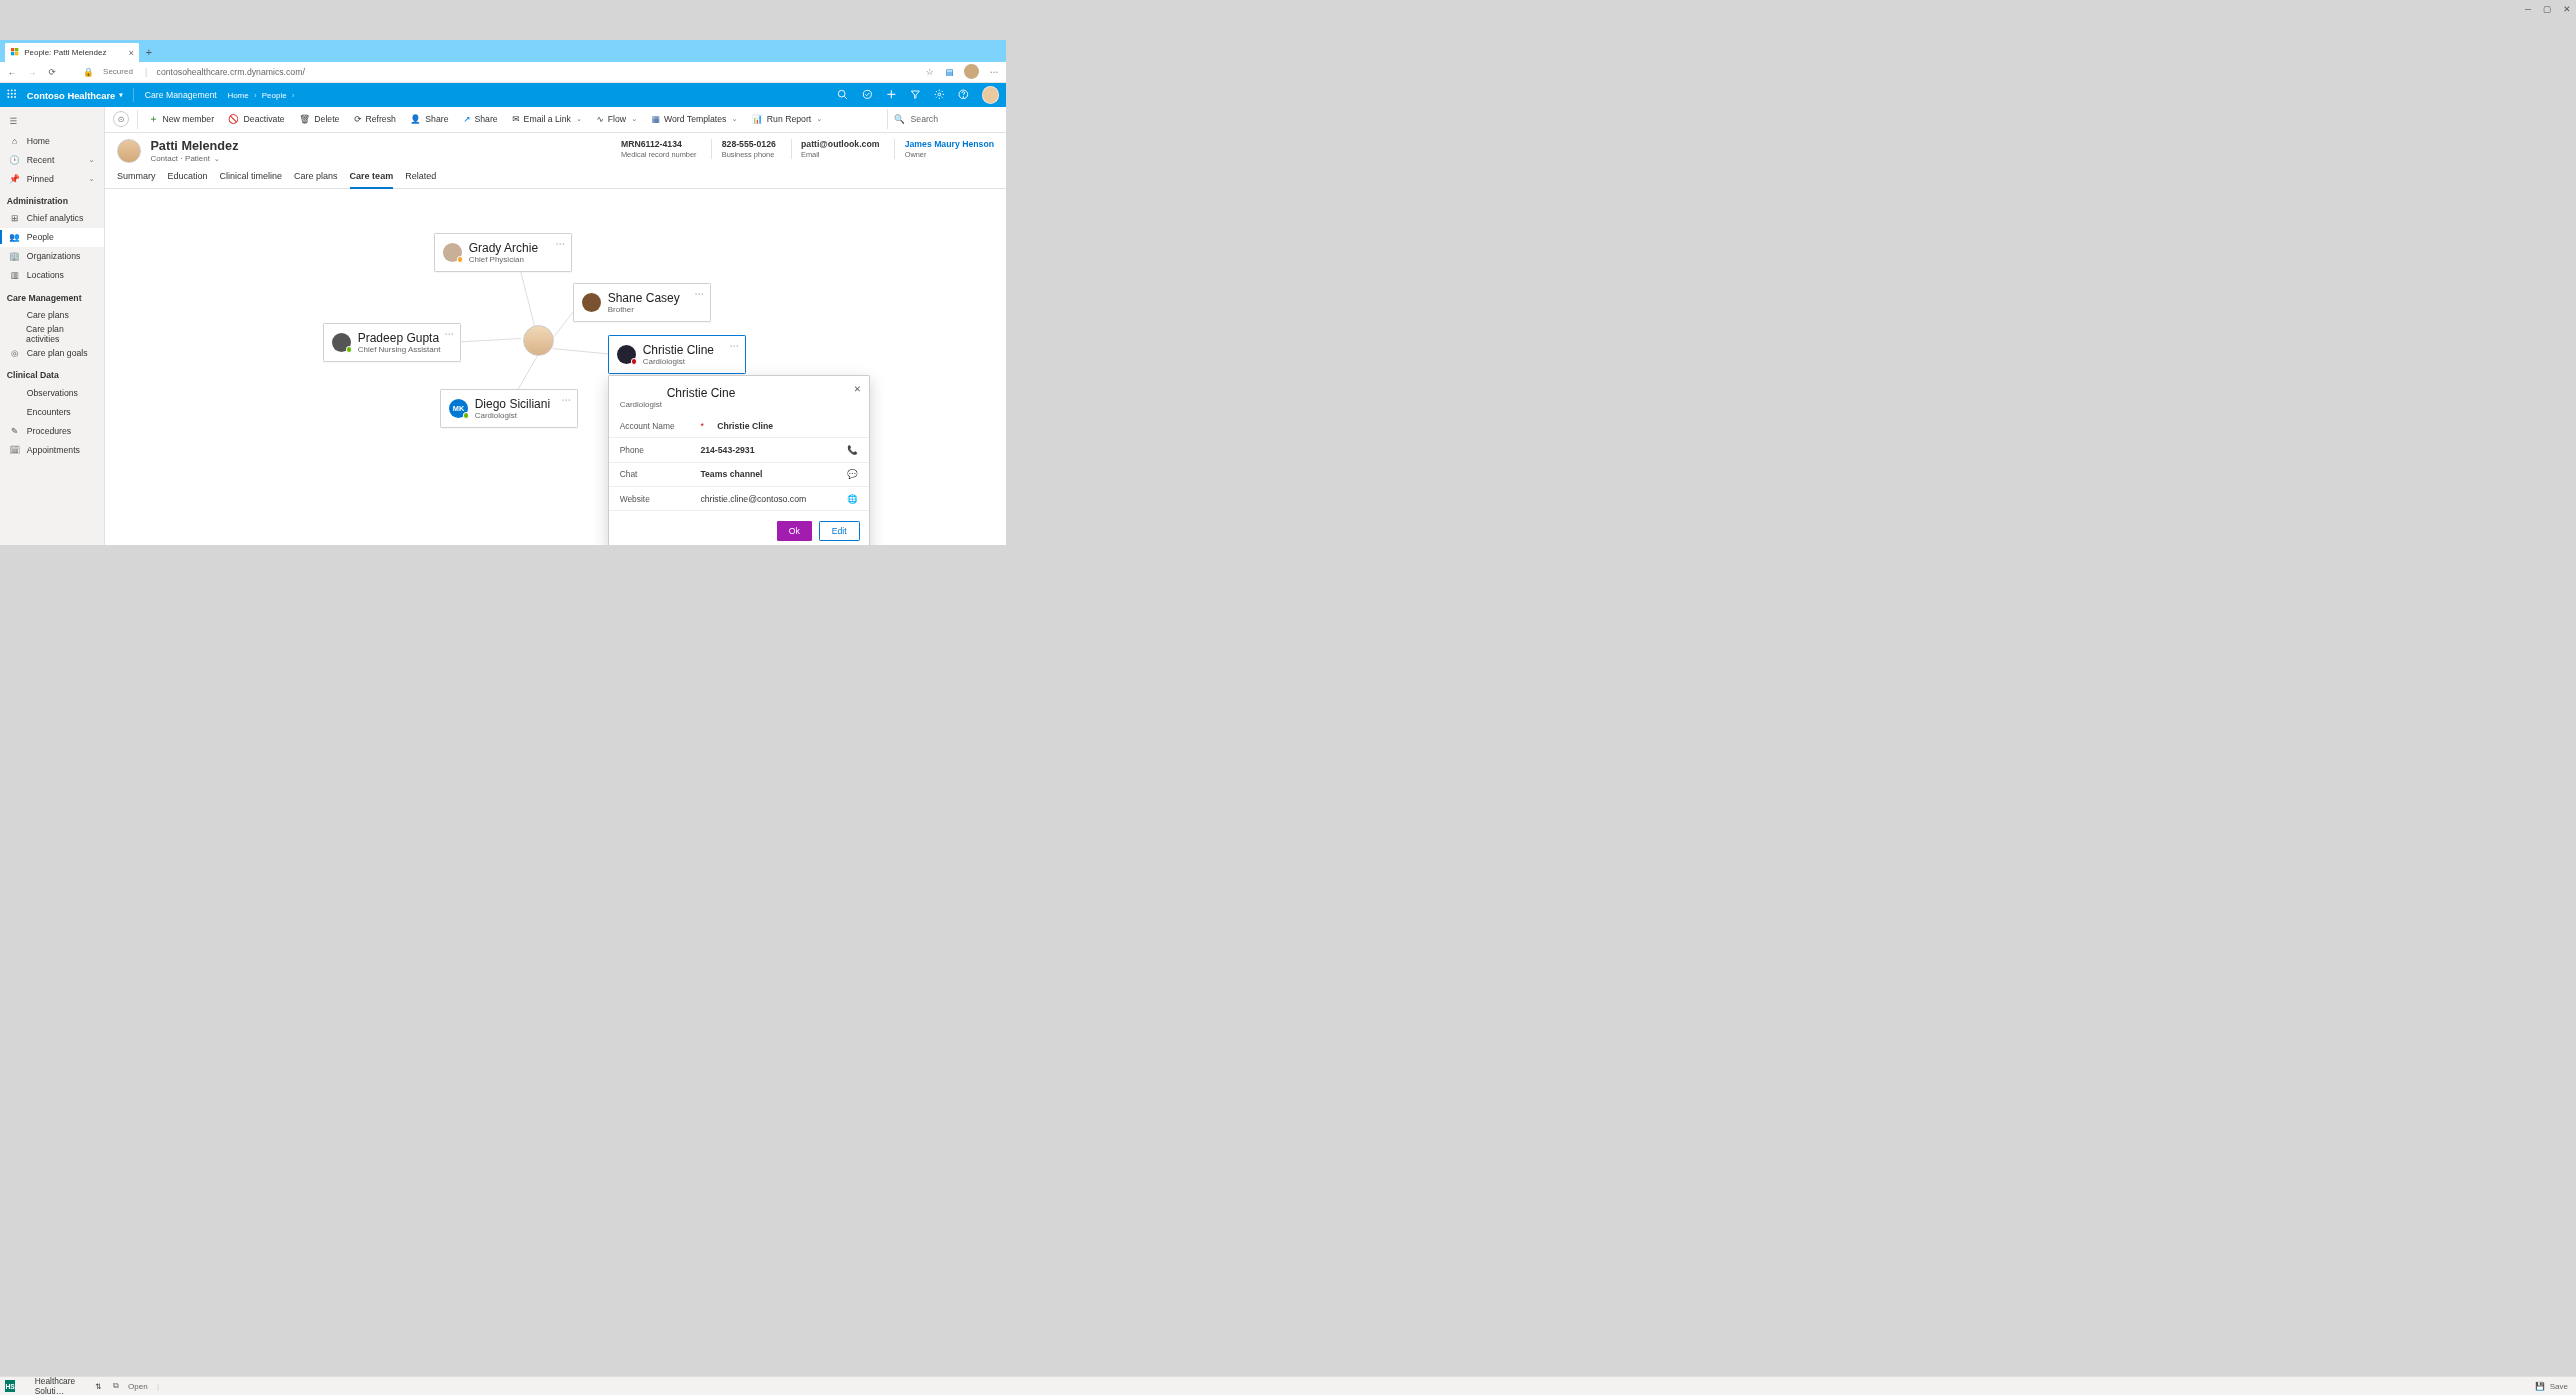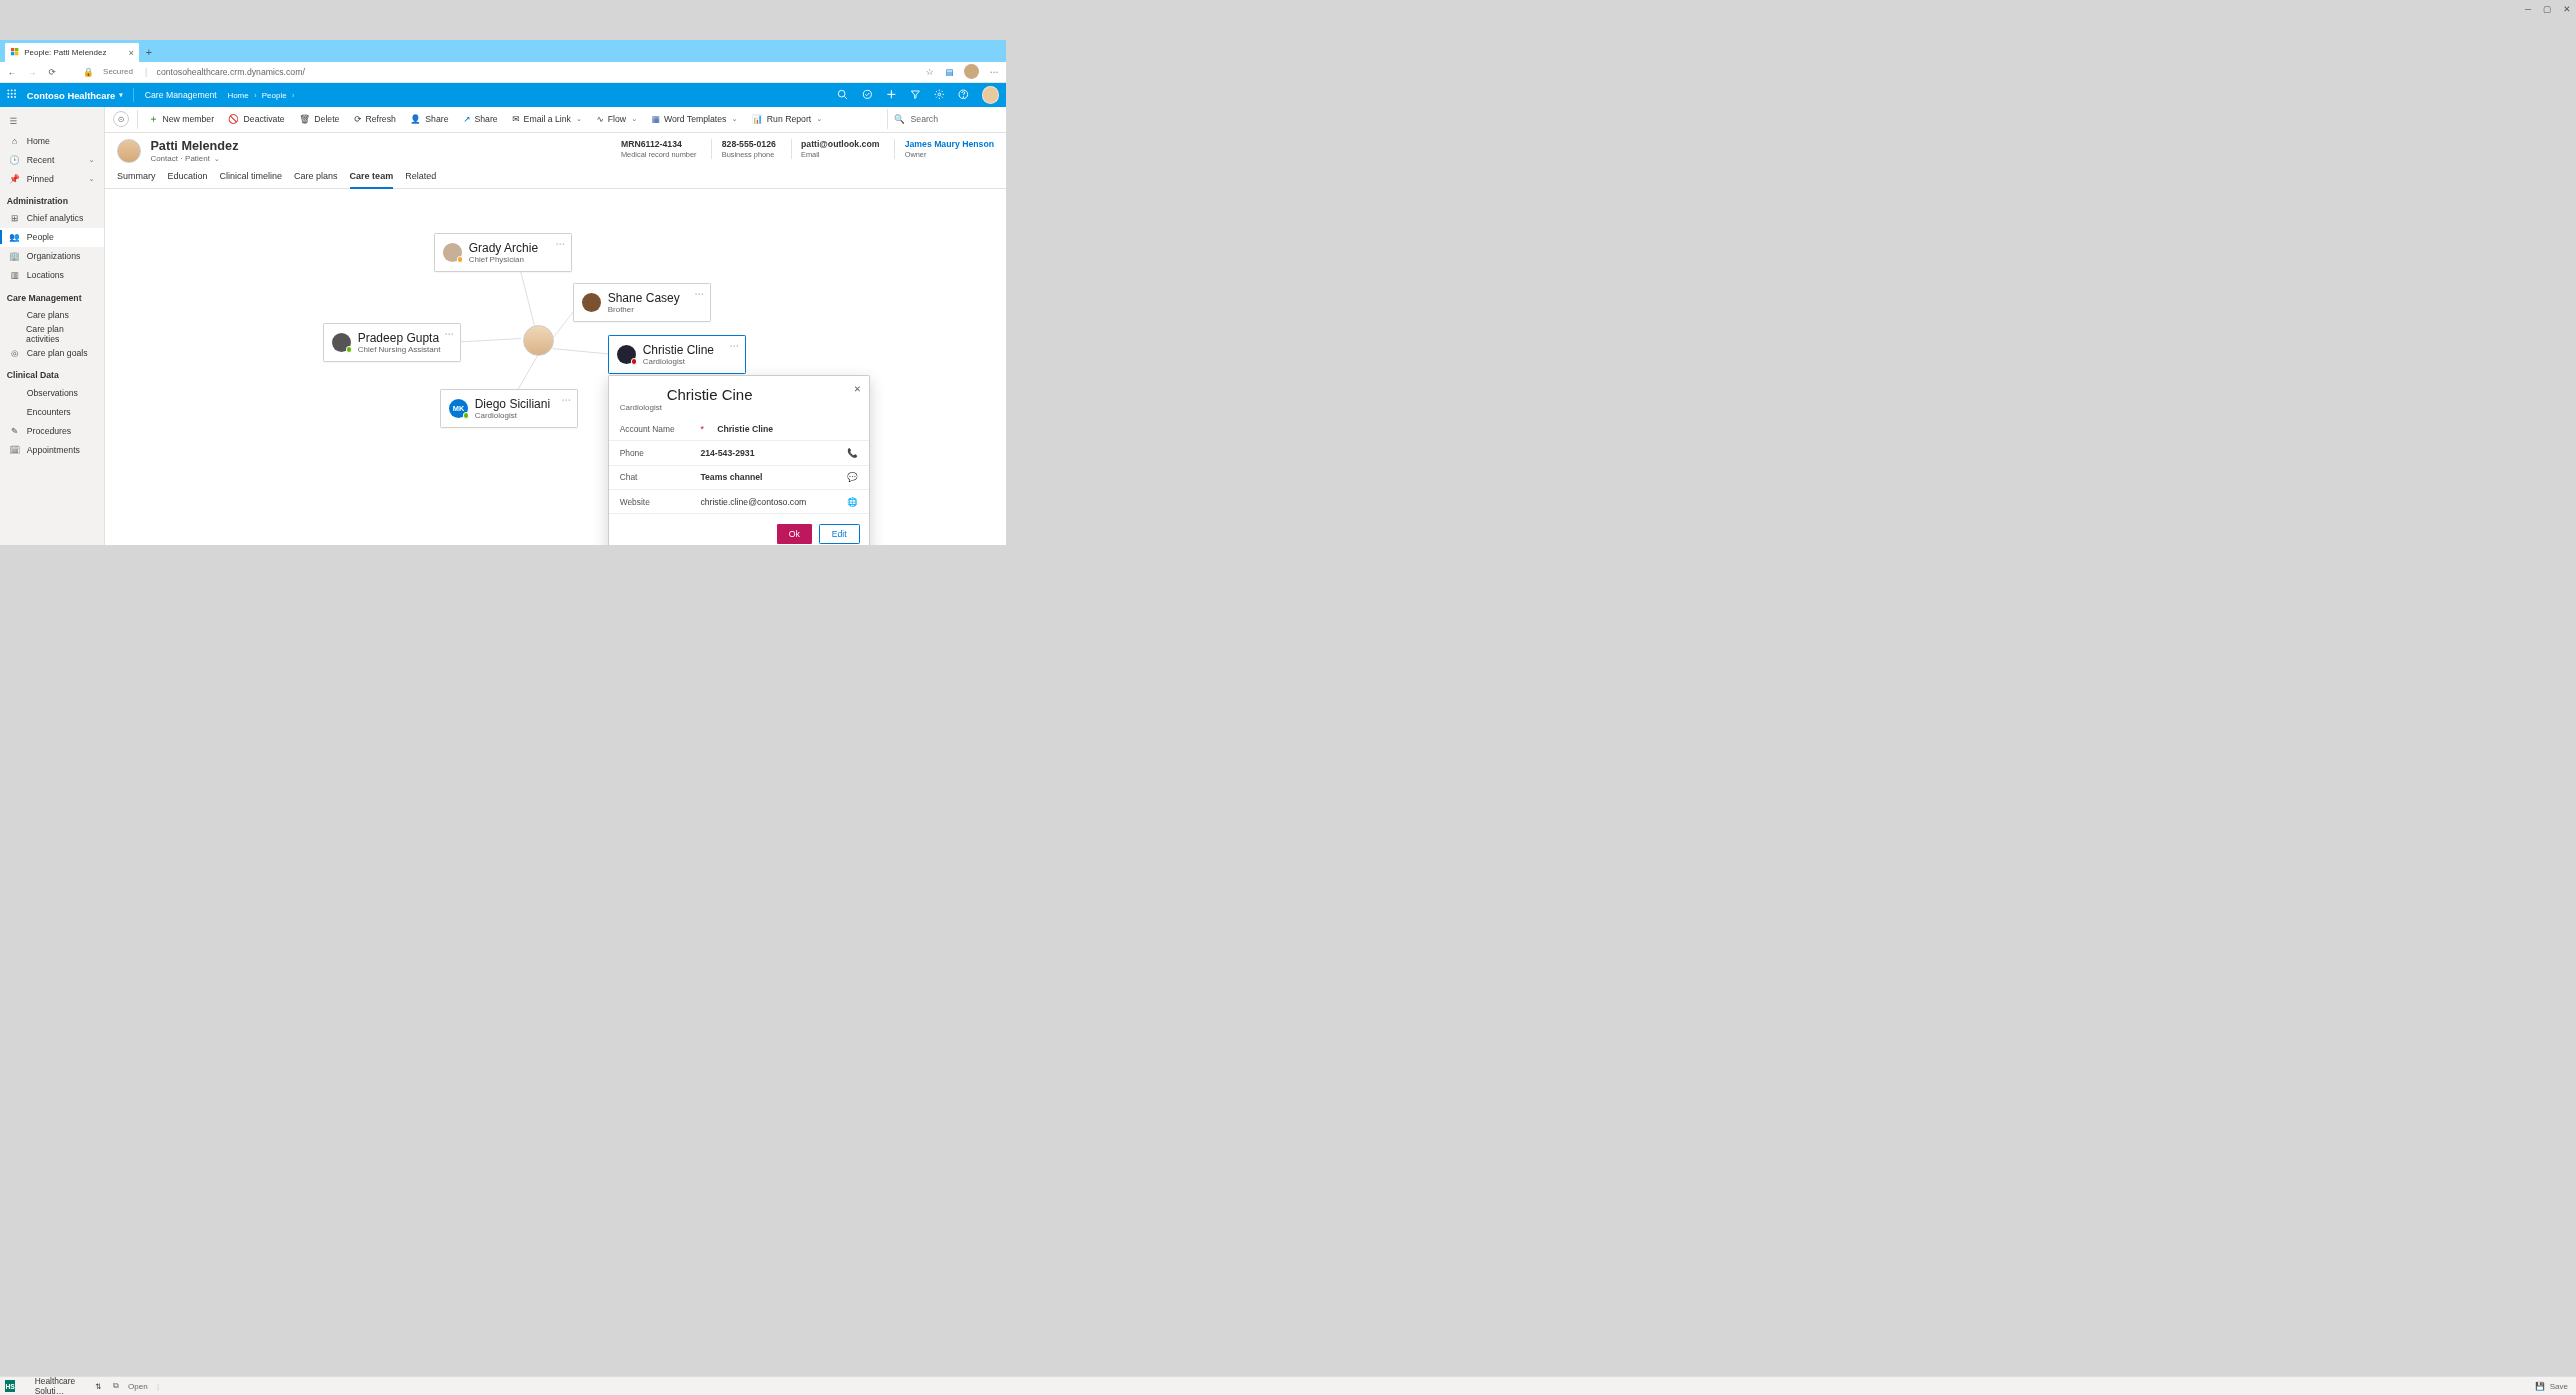--- a/index.html
+++ b/index.html
@@ -82,33 +82,33 @@
 .node .rl { font-size:8px; color:#666;}
 .node .more { position:absolute; top:4px; right:5.4px; color:#999; font-size:9.4px; letter-spacing:0.7px;}
 .node.selected { border:1.3px solid #0078D4;}
 .center-av { position:absolute; width:31px; height:31px; border-radius:50%; background:linear-gradient(#f0d8b8,#d9b288); border:0.7px solid #ccc;}
 
 .av.initials { background:#0078D4; color:#fff; display:flex; align-items:center; justify-content:center; font-size:7.4px; font-weight:600;}
 
 
 .popcard { position:absolute; width:262px; background:#fff; border:0.7px solid #ccc; box-shadow: 0 5.4px 16px rgba(0,0,0,.18); border-radius:1.3px; padding-bottom:9.4px;}
 .pop-head { padding:9.4px 10.7px 5.4px; position:relative;}
-.pop-head .nm { font-size:15px; color:#222;padding-left:47px;}
+.pop-head .nm { font-size:12px; color:#222;padding-left:47px;}
 .pop-head .rl { font-size:8px; color:#666;}
 .pop-close { position:absolute; top:8px; right:8px; cursor:pointer; color:#666;}
 .pop-row { display:flex; align-items:center; padding: 6.7px 10.7px; border-bottom:0.7px solid #eee; gap:6.7px;}
 .pop-row:last-of-type { }
 .pop-row .lbl { width:74px; font-size:8.4px; color:#555;}
 .pop-row .req { color:#C50F1F; margin-right:6.7px;}
 .pop-row .val { flex:1; font-size:8.7px; font-weight:600; color:#333;}
 .pop-row .val.normal { font-weight:400;}
 .pop-row .ric { color:#888;}
 .pop-actions { display:flex; justify-content:flex-end; gap:6.7px; padding: 9.4px 9.4px 0;}
 .btn { height:20px; padding:0 12px; display:flex; align-items:center; font-size:8.7px; cursor:pointer; border-radius:1.3px;}
-.btn-primary { background:#be185d; color:#fff;}
+.btn-primary { background:#a21caf; color:#fff;}
 .btn-secondary { background:#fff; border:0.7px solid #0078D4; color:#0078D4;}
 
 
 .solution-bar { position:absolute; left:0; bottom:0; width:105px; height:19px; background:#F3F2F1; border-top:0.7px solid #ddd; display:flex; align-items:center; padding:0 5.4px; gap:20px;}
 .sol-badge { width:12px; height:12px; background:#007C66; color:#fff; font-size:6.7px; display:flex; align-items:center; justify-content:center; font-weight:600;}
 .status-bar { position:absolute; left:105px; right:0; bottom:0; height:19px; background:#F3F2F1; border-top:0.7px solid #ddd; display:flex; align-items:center; padding:0 8px; gap:9.4px; color:#666; font-size:8px;}
 .status-right { margin-left:auto; display:flex; align-items:center; gap:4px;}
 .win-ctl { position:absolute; top:4px; right:5.4px; display:flex; gap:12px; color:#555;}
 </style>
 </head>

